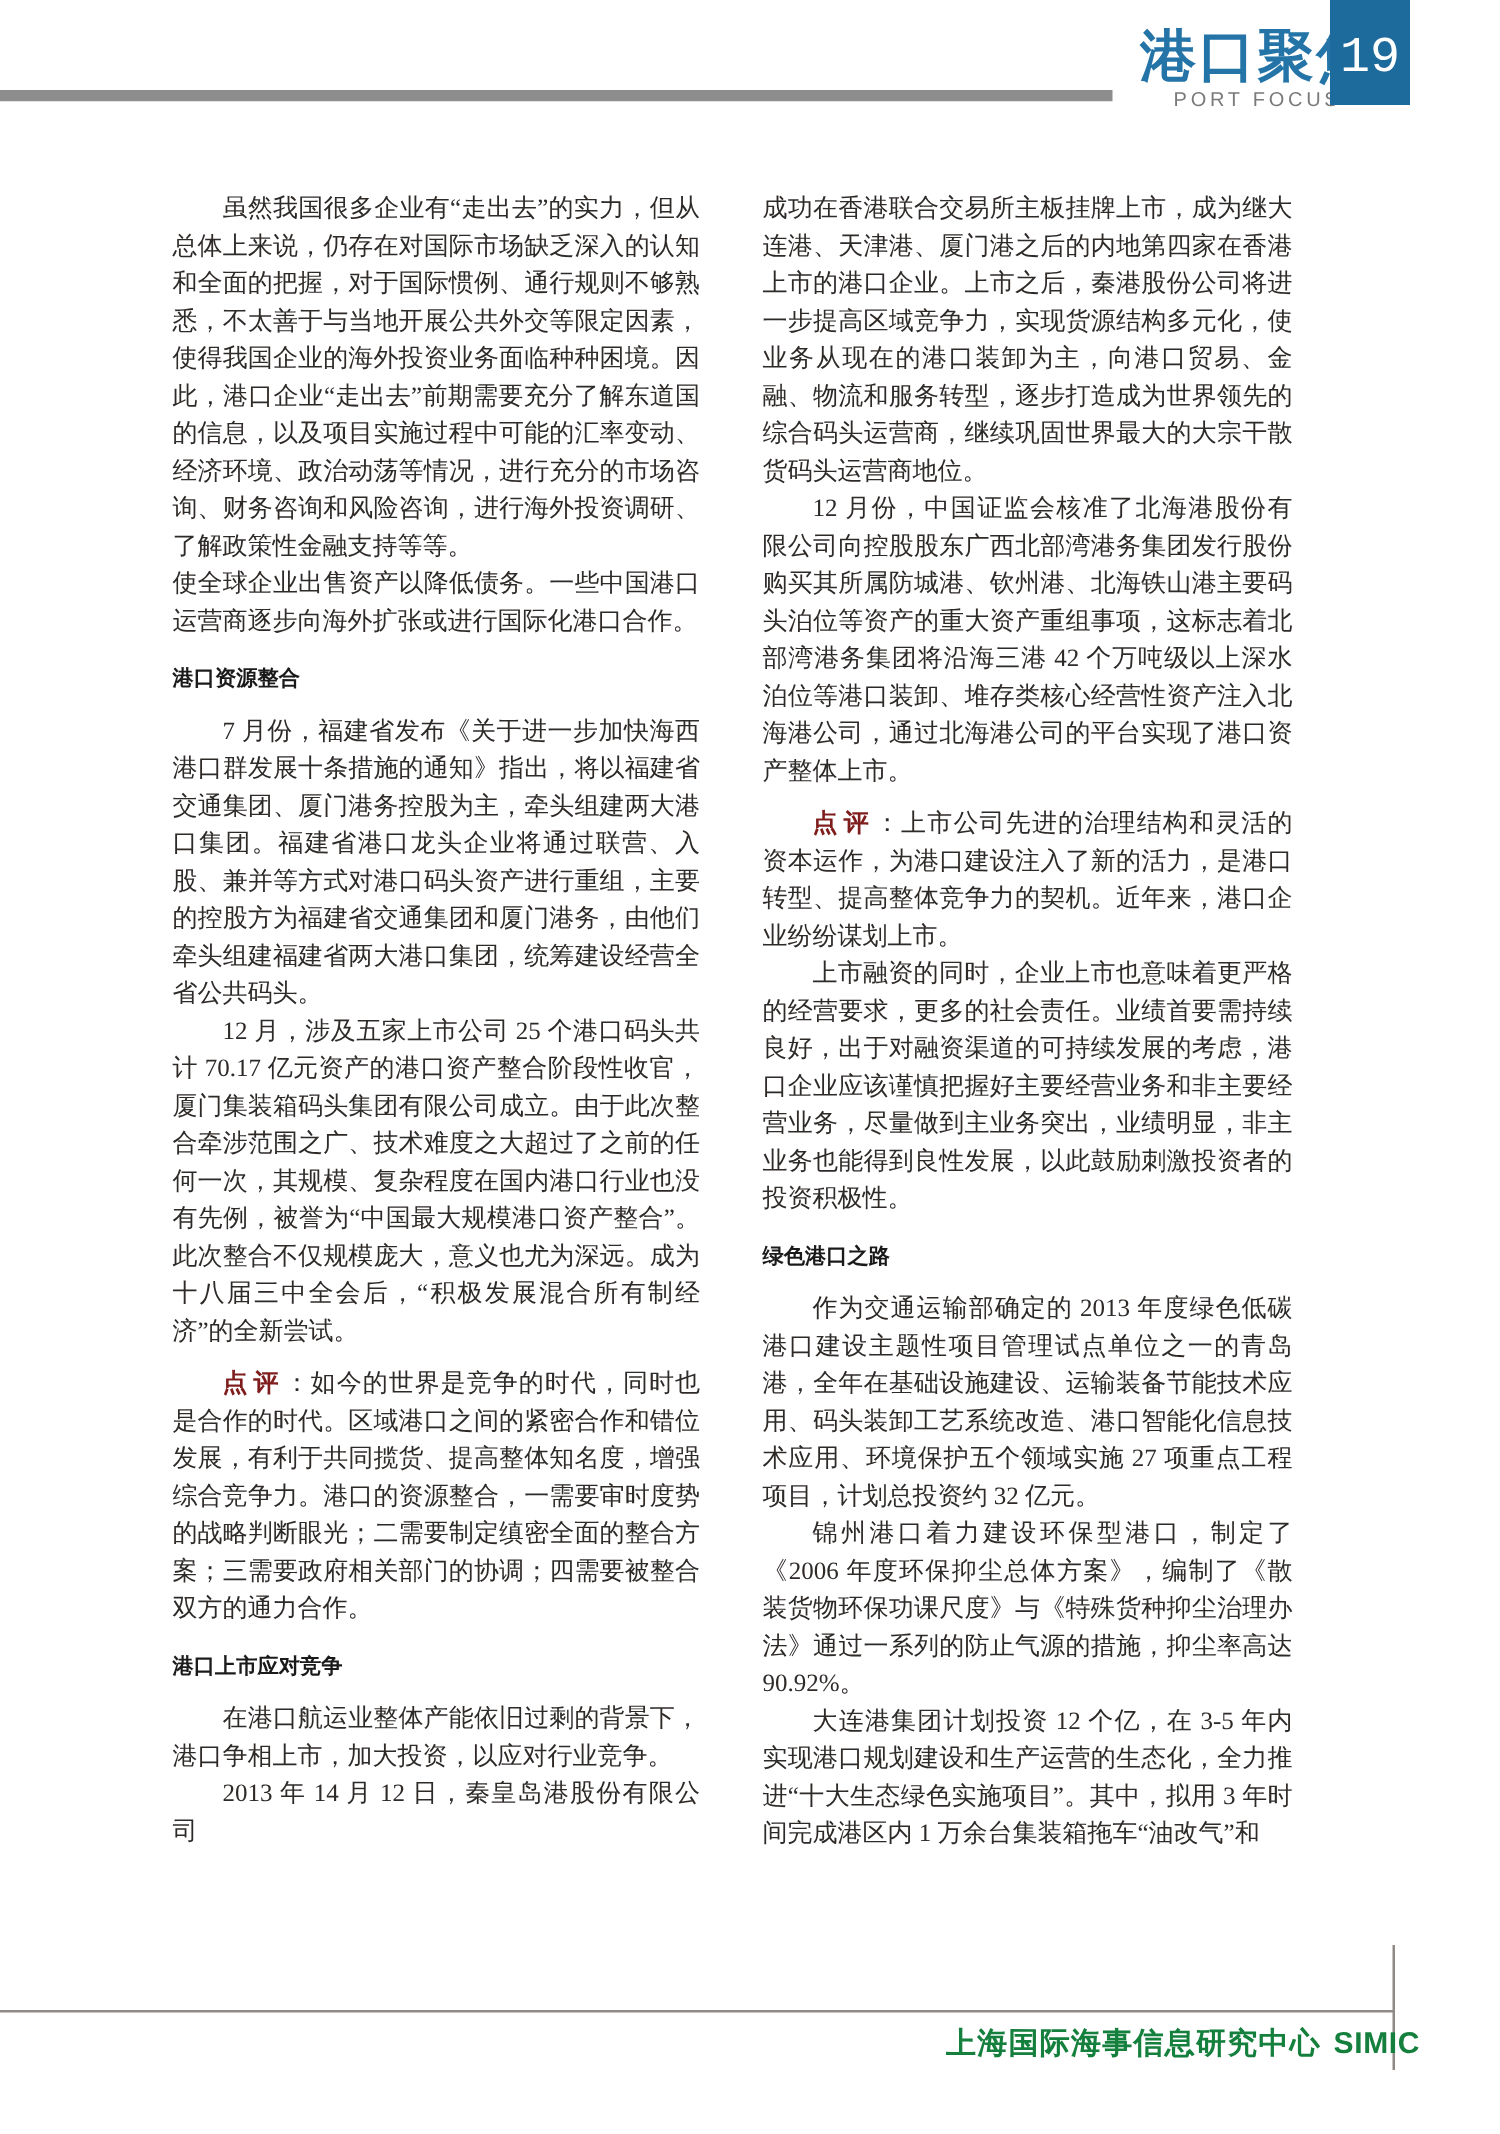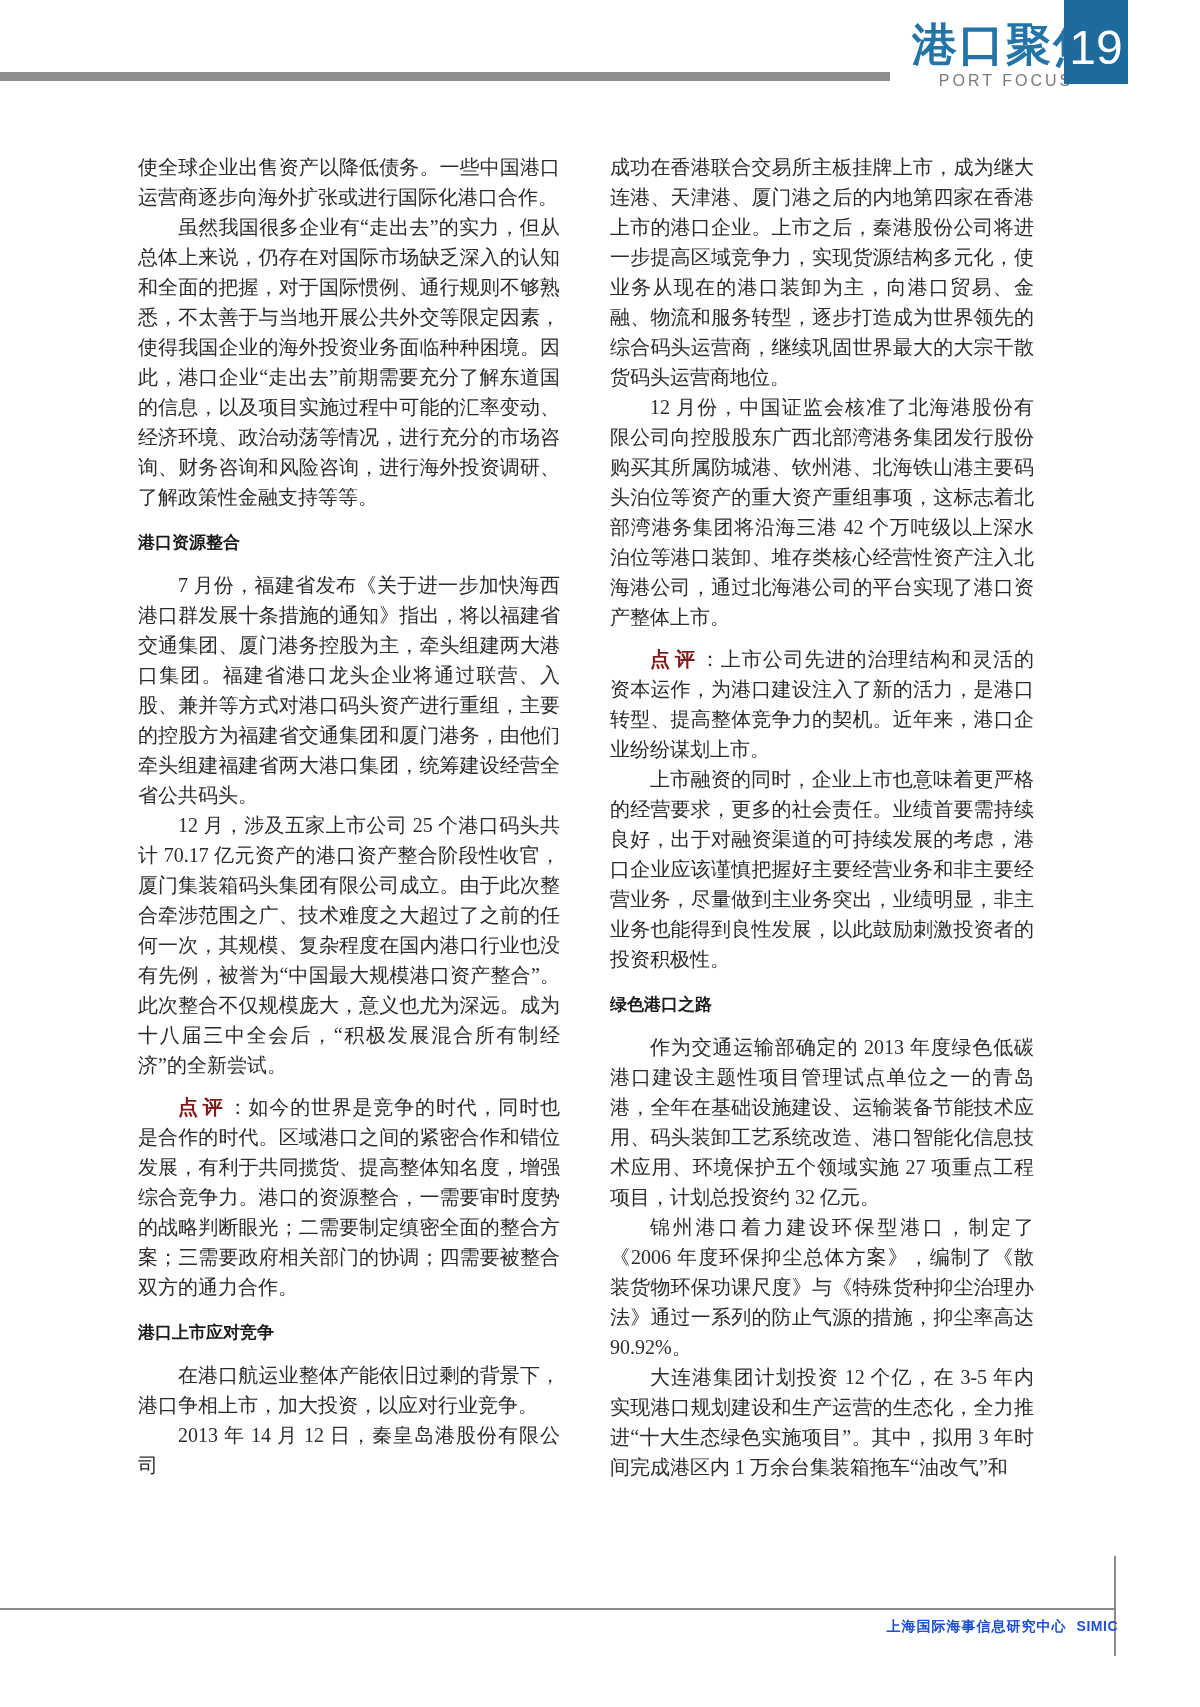--- a/index.html
+++ b/index.html
@@ -33,22 +33,22 @@
     letter-spacing:3px;margin-top:4px;white-space:nowrap;
   }
   .page-number-box{
     position:absolute;left:1064px;top:0;
     width:64px;height:84px;
     background:#1d6a9c;
     display:flex;align-items:center;justify-content:center;
     padding-top:10px;box-sizing:border-box;
   }
   .page-number-box span{
-    font-family:Liberation Sans, sans-serif;
-    font-size:48px;color:#ffffff;
+    font-family:Liberation Mono, monospace;
+    font-size:40px;color:#ffffff;
   }
   
   .col{
     position:absolute;top:152px;
     font-size:20px;line-height:30px;
     text-align:justify;
   }
   .col-left{left:138px;width:422px;}
   .col-right{left:610px;width:424px;}
   .para{margin:0;}
@@ -63,23 +63,23 @@
   
   .footer-rule-h{
     position:absolute;left:0;top:1608px;
     width:1115px;height:2px;background:#8f8a88;
   }
   .footer-rule-v{
     position:absolute;left:1114px;top:1556px;
     width:2px;height:100px;background:#8f8a88;
   }
   .footer-text{
-    position:absolute;top:1618px;right:130px;
+    position:absolute;top:1618px;right:112px;
     font-family:"Liberation Sans","DejaVu Sans",sans-serif;
-    font-size:14px;font-weight:bold;color:#1d4ed8;
+    font-size:24px;font-weight:bold;color:#15803d;
     letter-spacing:1px;white-space:nowrap;
   }
   .footer-text .acr{margin-left:10px;letter-spacing:0.5px;}
 </style>
 </head>
 <body>
 
 <div class="page">
 
   <header>
@@ -88,22 +88,22 @@
       <div class="header-title">港口聚焦</div>
       <div class="header-subtitle">PORT FOCUS</div>
     </div>
     <div class="page-number-box">
       <span>19</span>
     </div>
   </header>
 
   <main>
     <section class="col col-left">
+        <p class="para indent">虽然我国很多企业有“走出去”的实力，但从总体上来说，仍存在对国际市场缺乏深入的认知和全面的把握，对于国际惯例、通行规则不够熟悉，不太善于与当地开展公共外交等限定因素，使得我国企业的海外投资业务面临种种困境。因此，港口企业“走出去”前期需要充分了解东道国的信息，以及项目实施过程中可能的汇率变动、经济环境、政治动荡等情况，进行充分的市场咨询、财务咨询和风险咨询，进行海外投资调研、了解政策性金融支持等等。</p>
         <p class="para">使全球企业出售资产以降低债务。一些中国港口运营商逐步向海外扩张或进行国际化港口合作。</p>
-        <p class="para indent">虽然我国很多企业有“走出去”的实力，但从总体上来说，仍存在对国际市场缺乏深入的认知和全面的把握，对于国际惯例、通行规则不够熟悉，不太善于与当地开展公共外交等限定因素，使得我国企业的海外投资业务面临种种困境。因此，港口企业“走出去”前期需要充分了解东道国的信息，以及项目实施过程中可能的汇率变动、经济环境、政治动荡等情况，进行充分的市场咨询、财务咨询和风险咨询，进行海外投资调研、了解政策性金融支持等等。</p>
         <h3 class="heading">港口资源整合</h3>
         <p class="para indent">7 月份，福建省发布《关于进一步加快海西港口群发展十条措施的通知》指出，将以福建省交通集团、厦门港务控股为主，牵头组建两大港口集团。福建省港口龙头企业将通过联营、入股、兼并等方式对港口码头资产进行重组，主要的控股方为福建省交通集团和厦门港务，由他们牵头组建福建省两大港口集团，统筹建设经营全省公共码头。</p>
         <p class="para indent">12 月，涉及五家上市公司 25 个港口码头共计 70.17 亿元资产的港口资产整合阶段性收官，厦门集装箱码头集团有限公司成立。由于此次整合牵涉范围之广、技术难度之大超过了之前的任何一次，其规模、复杂程度在国内港口行业也没有先例，被誉为“中国最大规模港口资产整合”。此次整合不仅规模庞大，意义也尤为深远。成为十八届三中全会后，“积极发展混合所有制经济”的全新尝试。</p>
         <p class="para comment"><span class="comment-label">点评</span>：如今的世界是竞争的时代，同时也是合作的时代。区域港口之间的紧密合作和错位发展，有利于共同揽货、提高整体知名度，增强综合竞争力。港口的资源整合，一需要审时度势的战略判断眼光；二需要制定缜密全面的整合方案；三需要政府相关部门的协调；四需要被整合双方的通力合作。</p>
         <h3 class="heading">港口上市应对竞争</h3>
         <p class="para indent">在港口航运业整体产能依旧过剩的背景下，港口争相上市，加大投资，以应对行业竞争。</p>
         <p class="para indent">2013 年 14 月 12 日，秦皇岛港股份有限公司</p>
       </section>
     <section class="col col-right">
         <p class="para">成功在香港联合交易所主板挂牌上市，成为继大连港、天津港、厦门港之后的内地第四家在香港上市的港口企业。上市之后，秦港股份公司将进一步提高区域竞争力，实现货源结构多元化，使业务从现在的港口装卸为主，向港口贸易、金融、物流和服务转型，逐步打造成为世界领先的综合码头运营商，继续巩固世界最大的大宗干散货码头运营商地位。</p>

